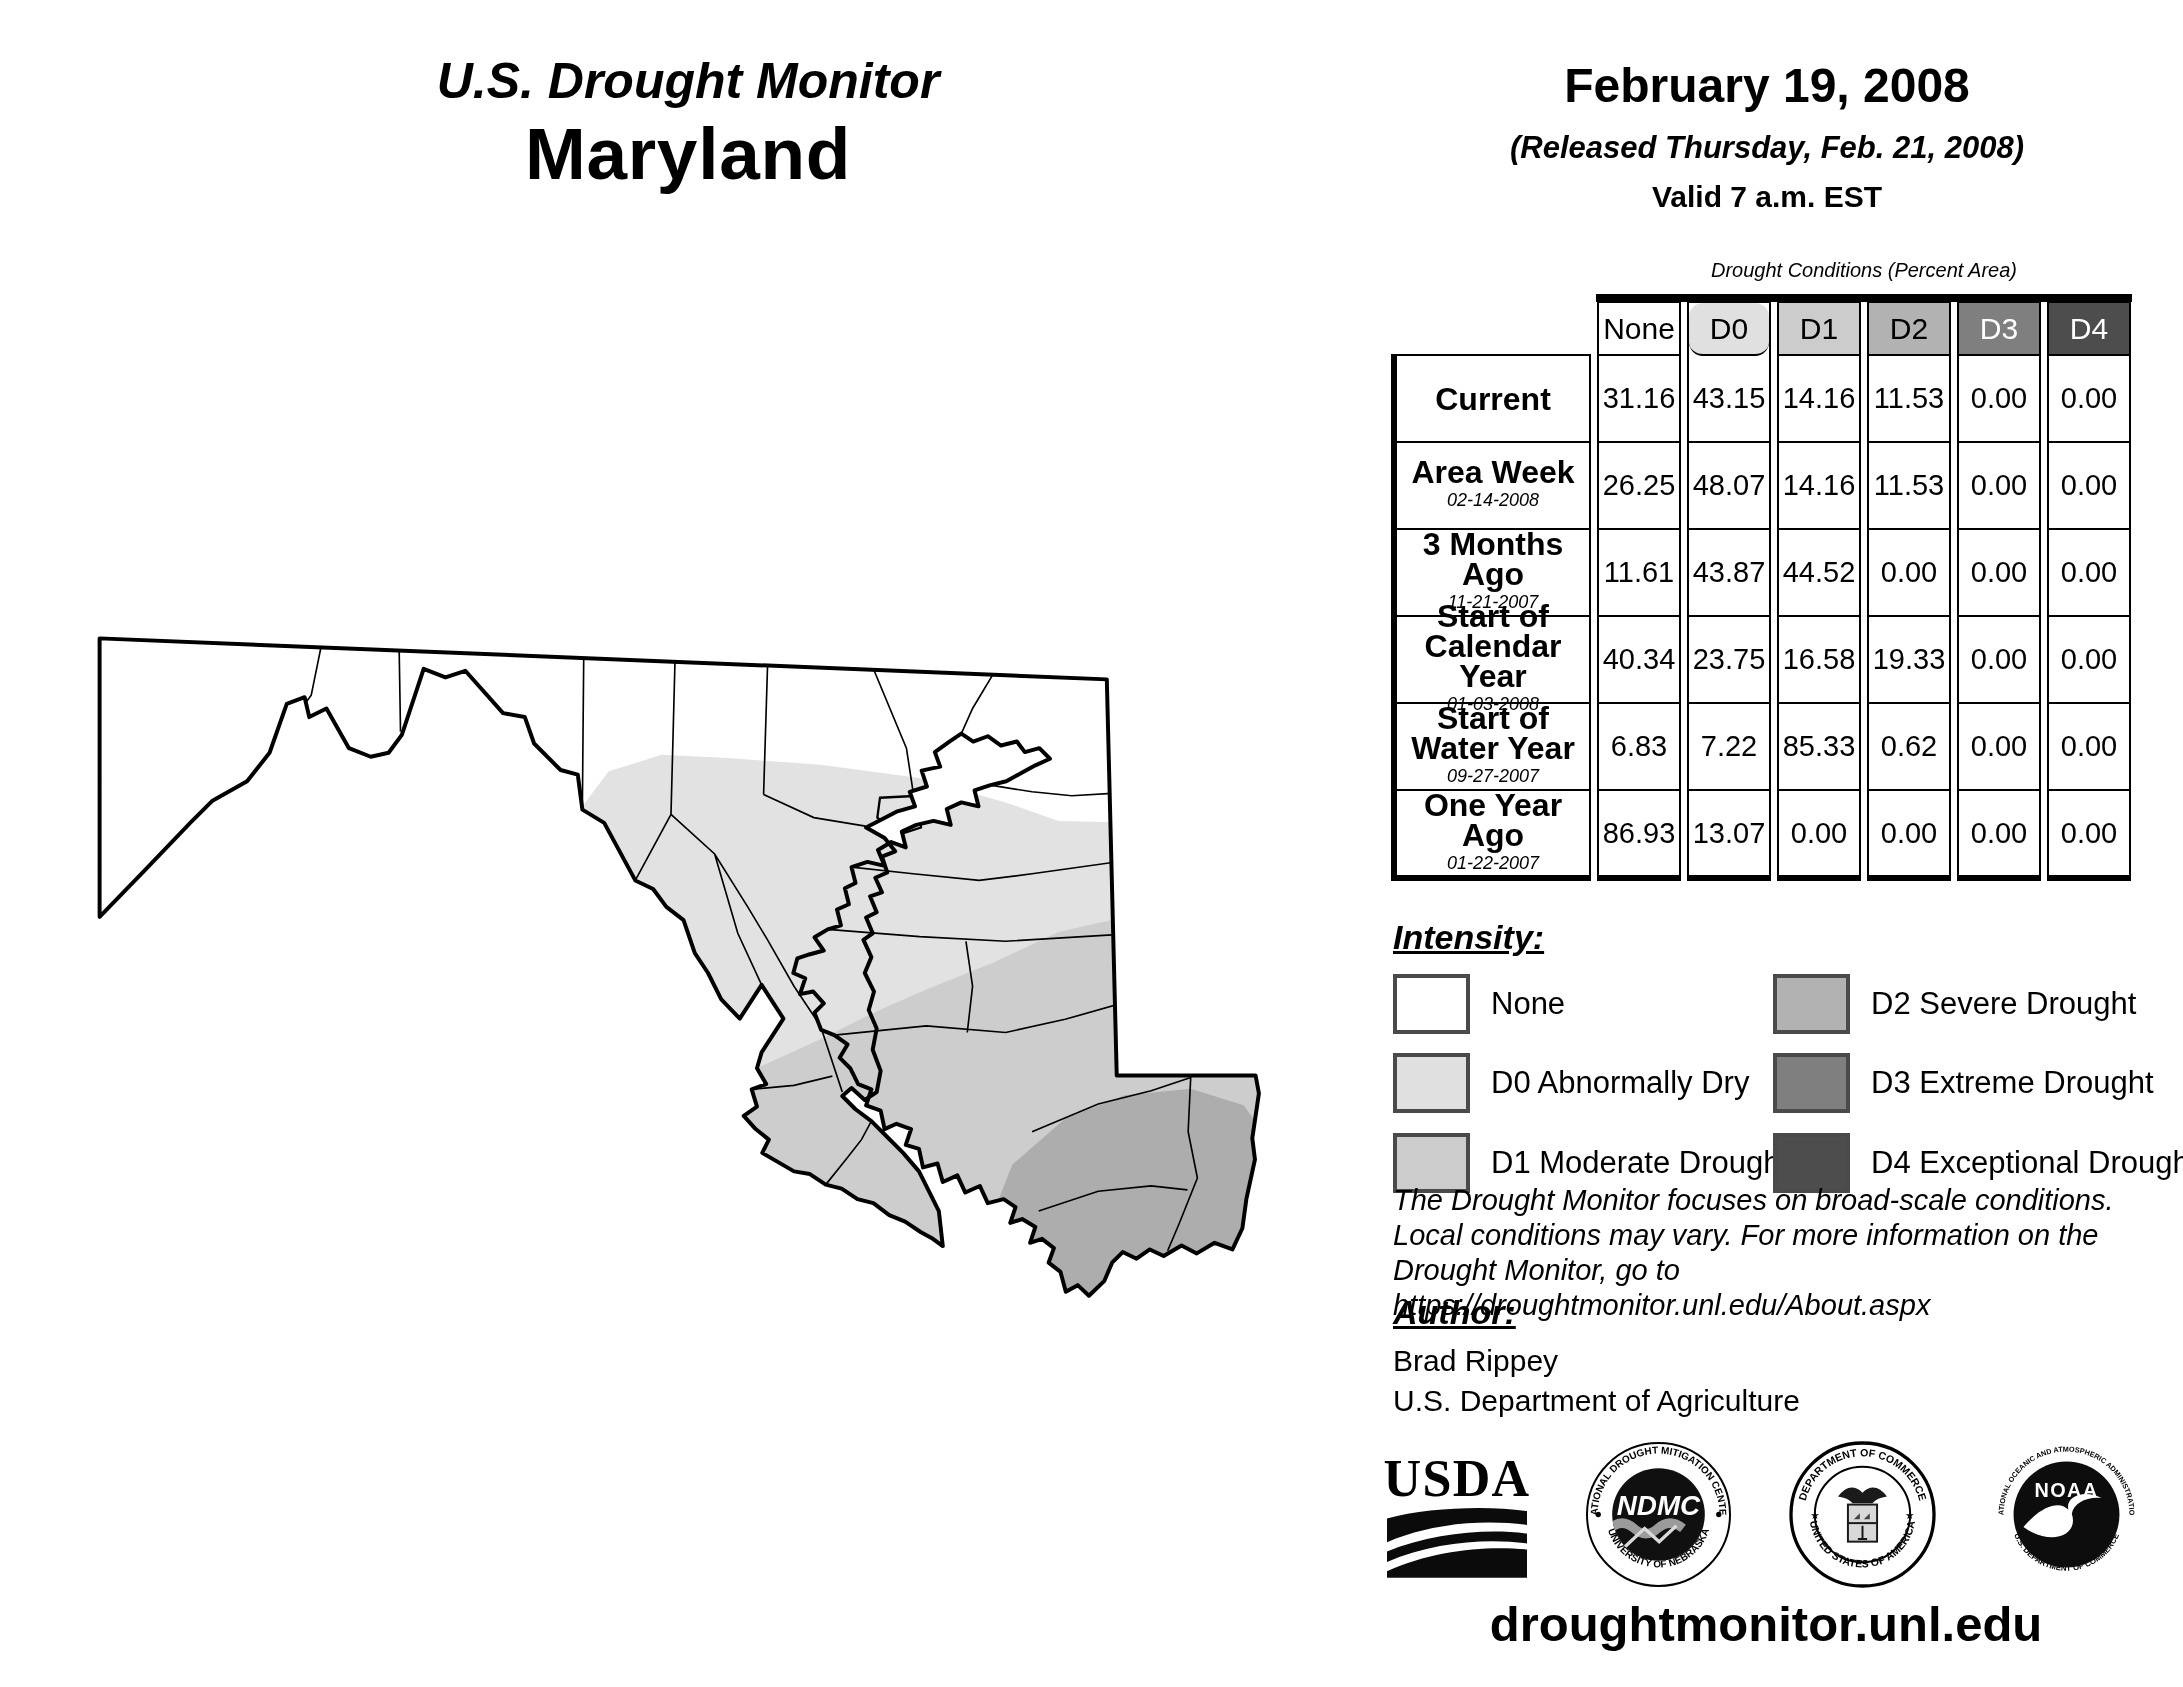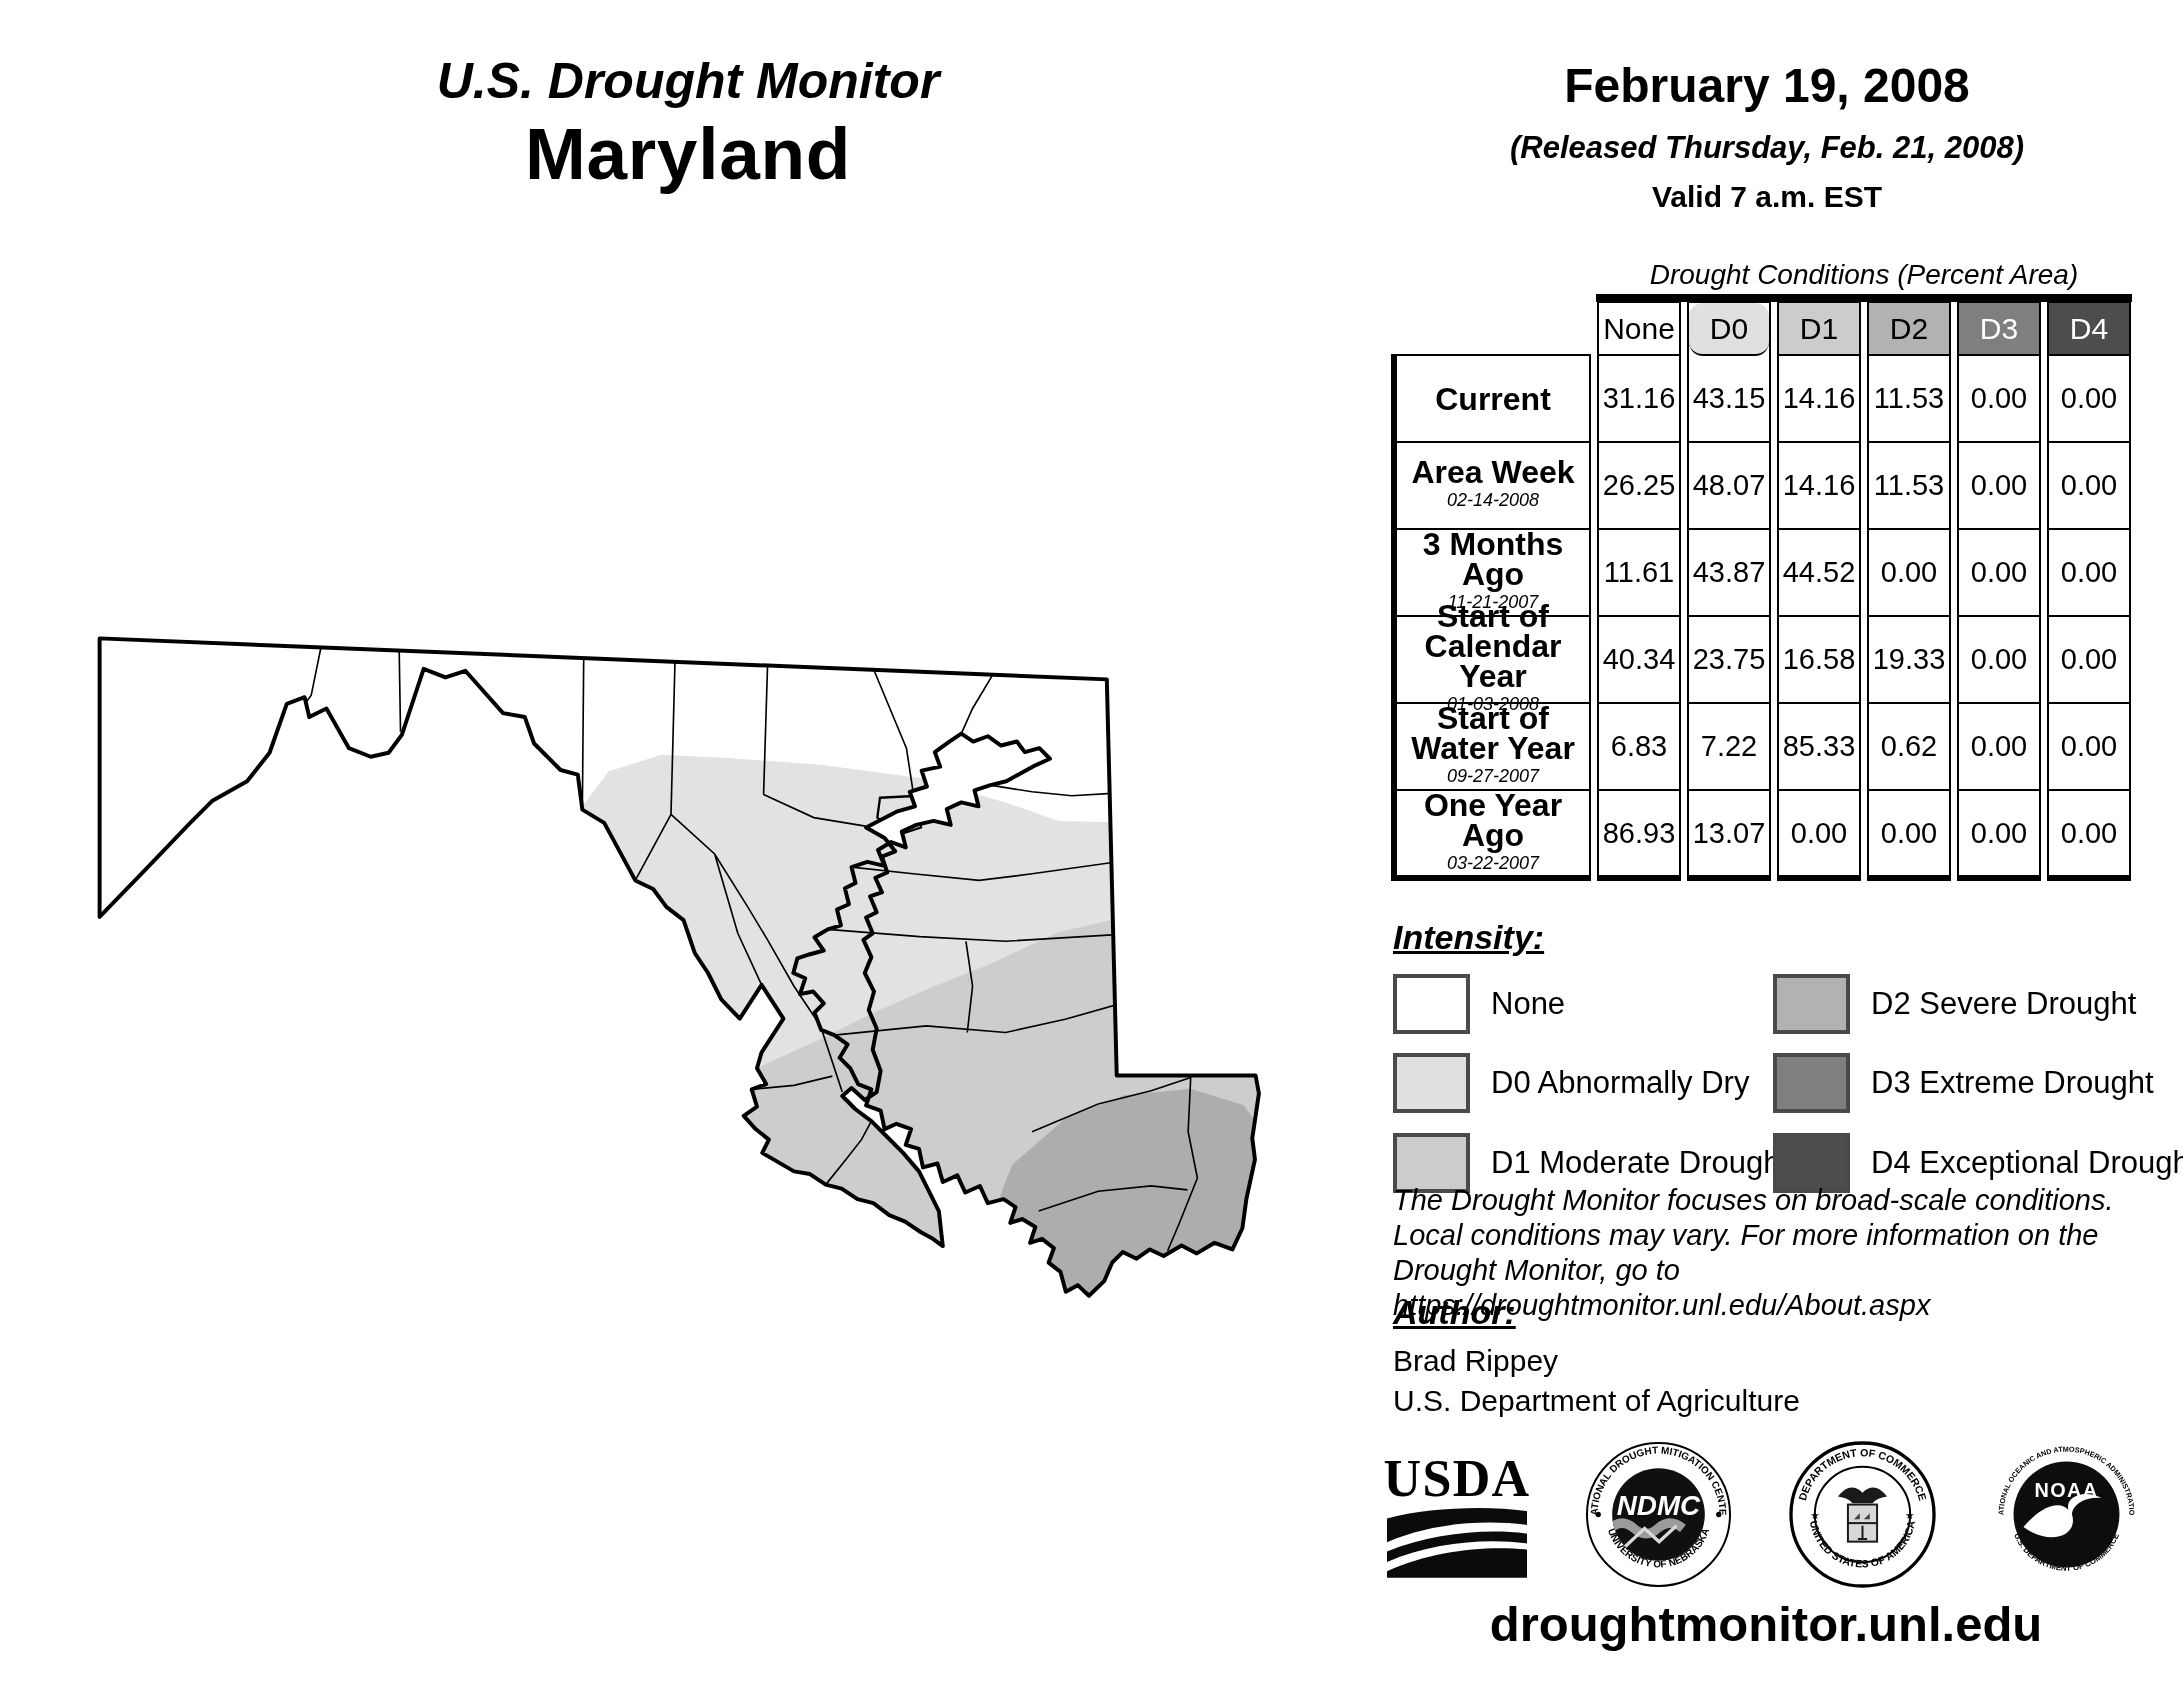--- a/index.html
+++ b/index.html
@@ -13,21 +13,21 @@
   .title2{left:225px;top:112px;width:926px;text-align:center;
           font-size:73px;font-weight:bold;letter-spacing:0.7px;}
 
   .hdr{left:1403px;width:728px;text-align:center;}
   .hdr-date{top:58px;font-size:48px;font-weight:bold;}
   .hdr-released{top:130px;font-size:31px;font-weight:bold;font-style:italic;}
   .hdr-valid{top:180px;font-size:30px;font-weight:bold;}
 
   
   .tbl-title{left:1596px;top:259px;width:536px;text-align:center;
-             font-size:28px;font-style:italic;}
+             font-size:20px;font-style:italic;}
   .dm-table{left:1391px;top:301px;display:flex;gap:6px;}
   .dm-table *{box-sizing:border-box;}
   .labelcol{margin-top:53px;width:200px;border:2.6px solid #000;
             border-left-width:6px;border-bottom-width:6px;background:#fff;
             display:flex;flex-direction:column;}
   .lcell{height:87px;border-bottom:2.6px solid #000;display:flex;flex-direction:column;
          justify-content:center;align-items:center;text-align:center;padding:0 6.6px;}
   .lcell:last-child{border-bottom:none;height:84px;}
   .lcell .rlabel{font-size:32px;font-weight:bold;line-height:30px;max-width:180px;}
   .lcell .rdate{font-size:18px;font-style:italic;line-height:26.5px;text-align:center;}
@@ -98,21 +98,21 @@
       <div class="lcell">
         <span class="rlabel">Start of Calendar Year</span>
         <span class="rdate">01-03-2008</span>
       </div>
       <div class="lcell">
         <span class="rlabel">Start of Water Year</span>
         <span class="rdate">09-27-2007</span>
       </div>
       <div class="lcell">
         <span class="rlabel">One Year Ago</span>
-        <span class="rdate">03-22-2007</span>
+        <span class="rdate">01-22-2007</span>
       </div>
     </div>
 
     <div class="datacols">
       <div class="datacol">
         <div class="hcell" style="background-color: rgb(255, 255, 255);">None</div>
         <div class="dcell">31.16</div>
         <div class="dcell">26.25</div>
         <div class="dcell">11.61</div>
         <div class="dcell">40.34</div>

